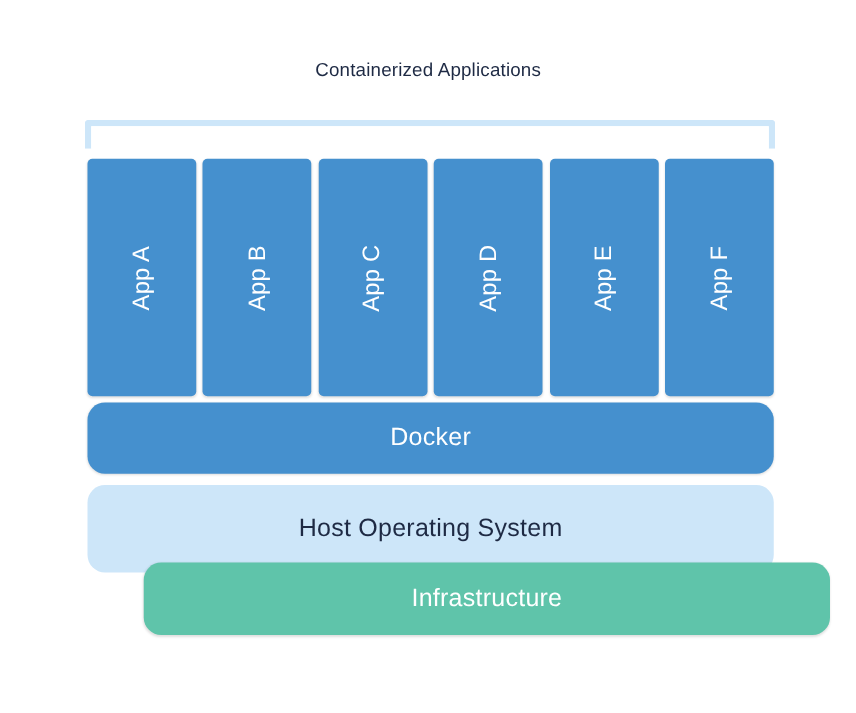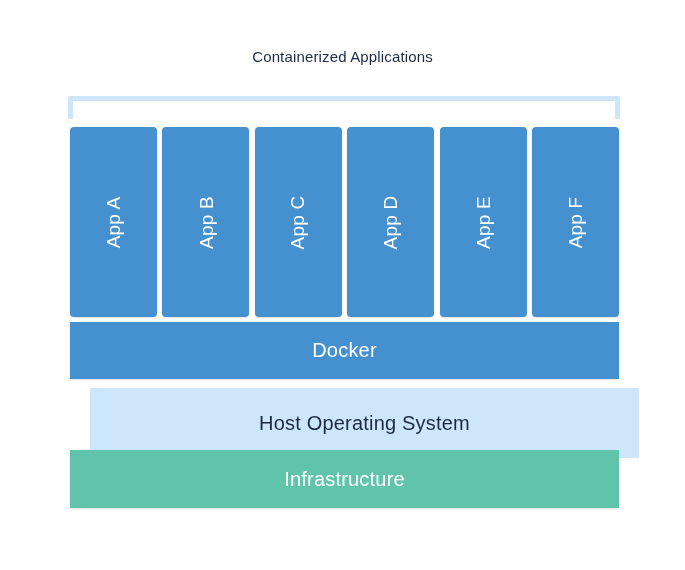--- a/index.html
+++ b/index.html
@@ -87,21 +87,21 @@
     font-weight: 400;
     letter-spacing: 0.2px;
     line-height: 1;
   }
 
   
   .layer-bar {
     position: absolute;
     left: 70px;
     width: 549px;
-    border-radius: 0;
+    border-radius: 14px;
     box-sizing: border-box;
     display: flex;
     align-items: center;
     justify-content: center;
     font-size: 20px;
     font-weight: 400;
     letter-spacing: 0.2px;
     box-shadow: 0 1px 2px rgba(0,0,0,0.13);
   }
   #layer-docker {
@@ -109,27 +109,27 @@
     height: 57px;
     background: #4590ce;
     color: #ffffff;
   }
   #layer-host-os {
     top: 388px;
     height: 70px;
     background: #cde6f9;
     color: #1e2a44;
     box-shadow: none;
-    margin-left: 20px;
   }
   #layer-infrastructure {
     top: 450px;
     height: 58px;
     background: #5fc4aa;
     color: #ffffff;
+    margin-left: 45px;
   }
 </style>
 </head>
 <body>
 
 <div id="diagram-canvas">
 
   <div id="diagram-title">Containerized Applications</div>
 
   <div id="apps-bracket"></div>

